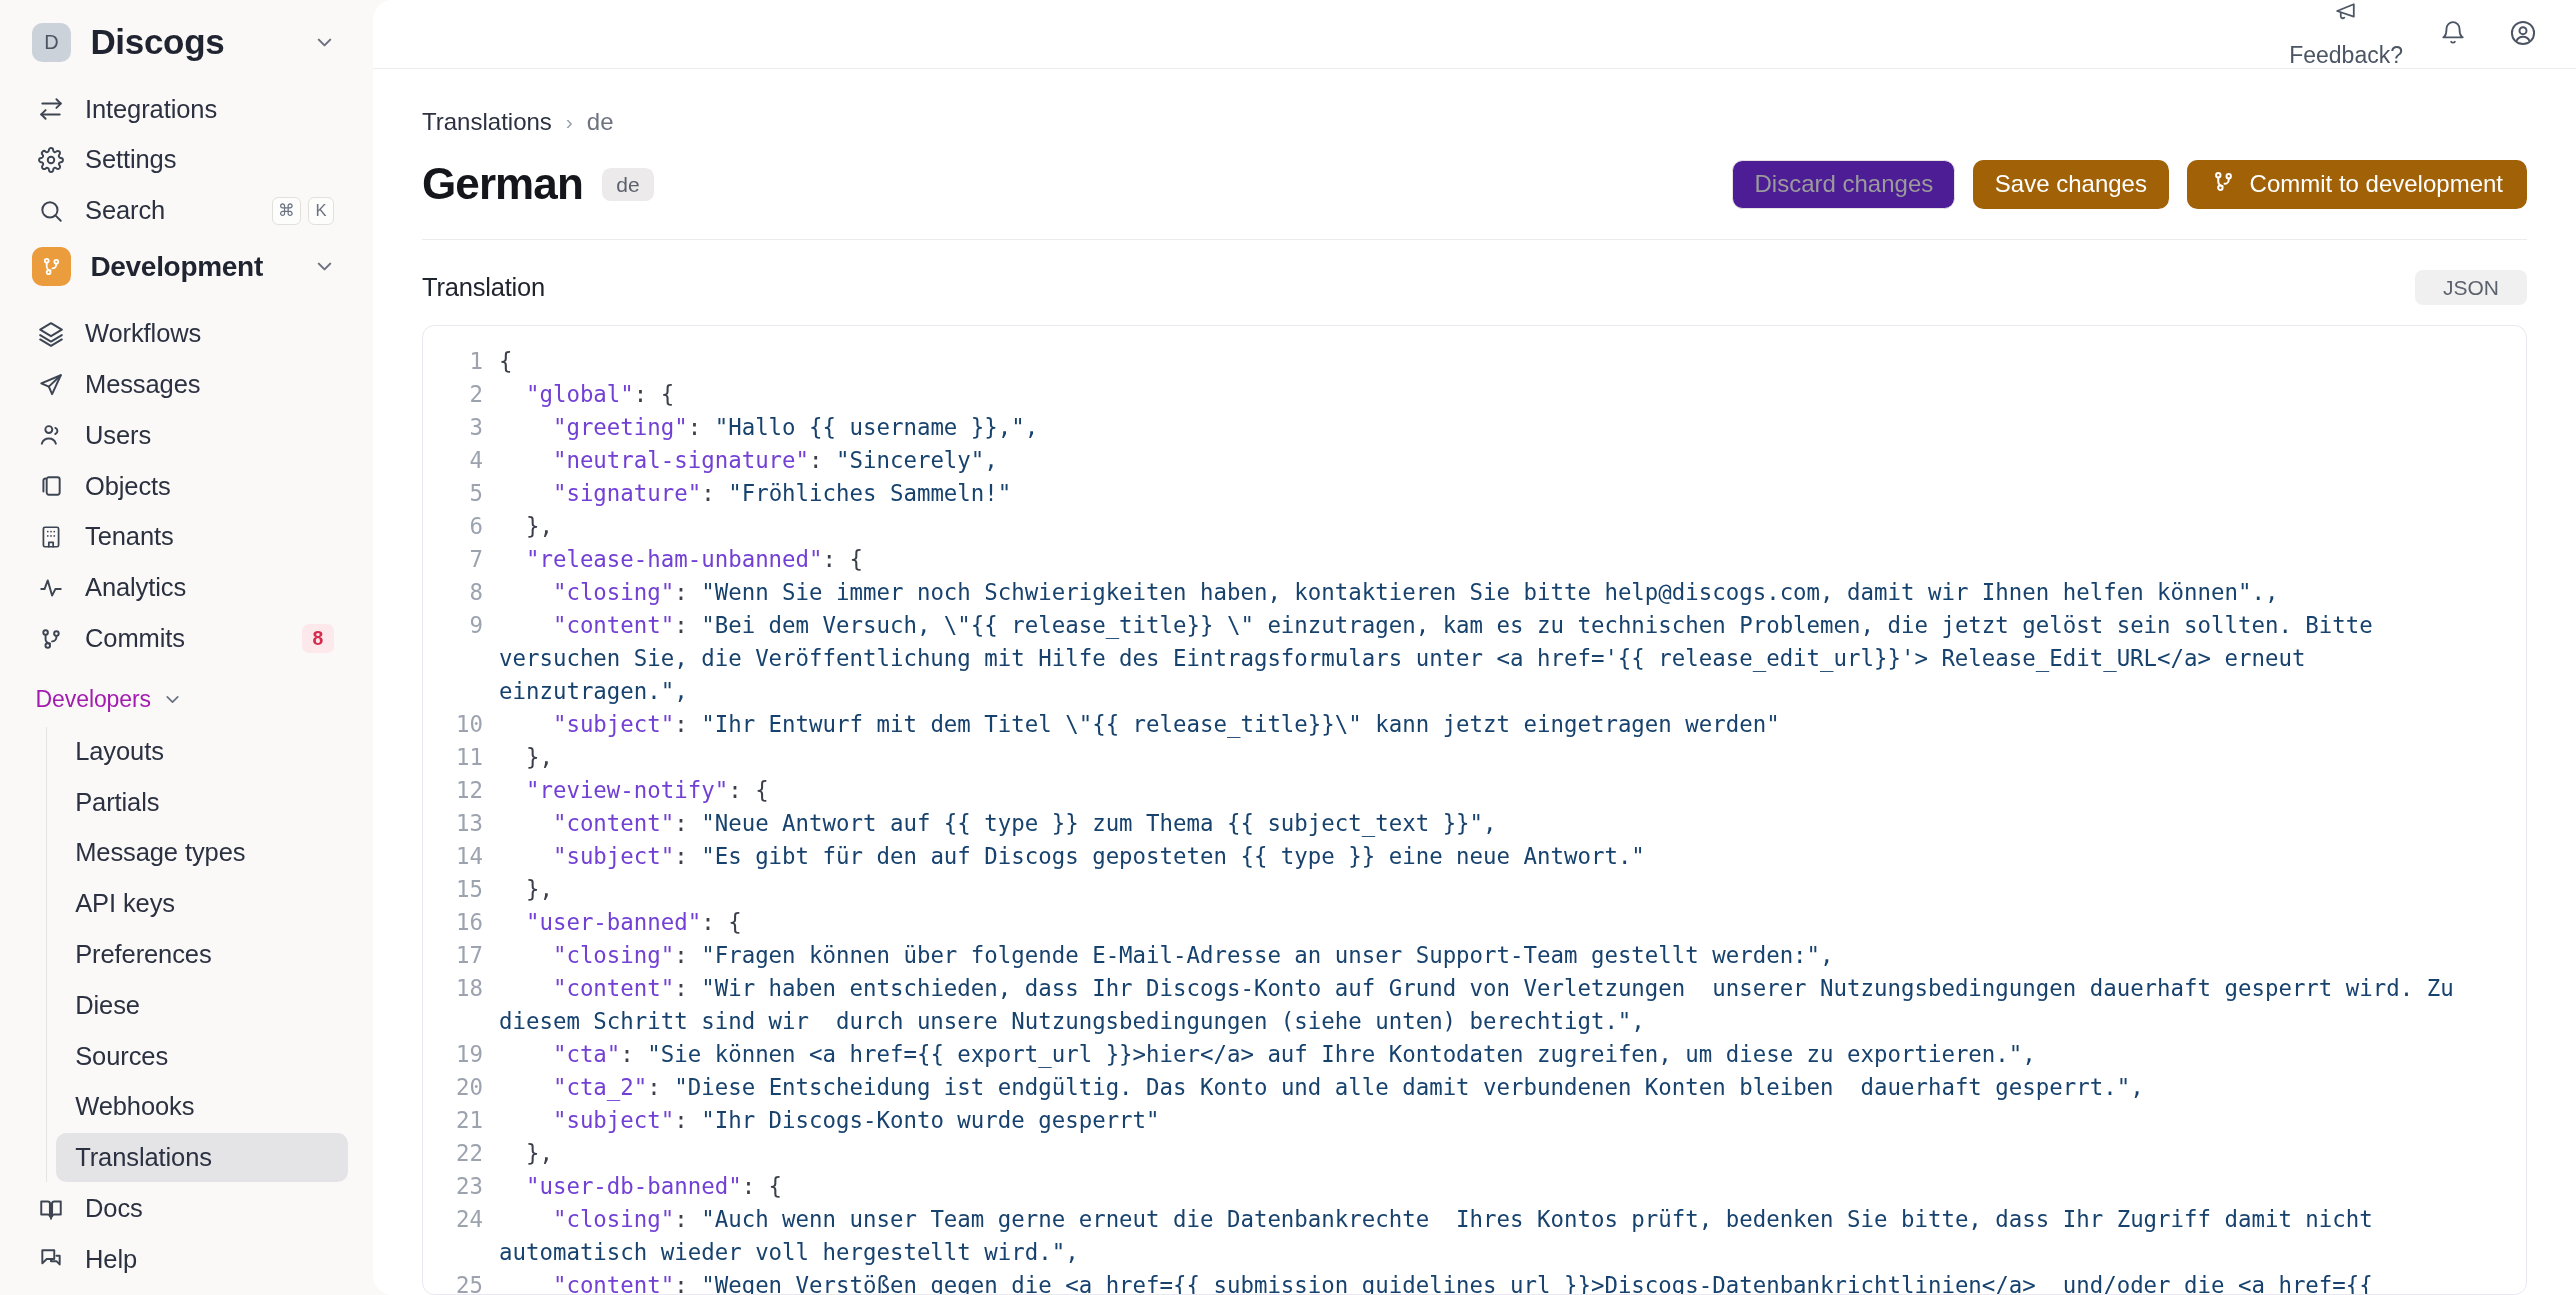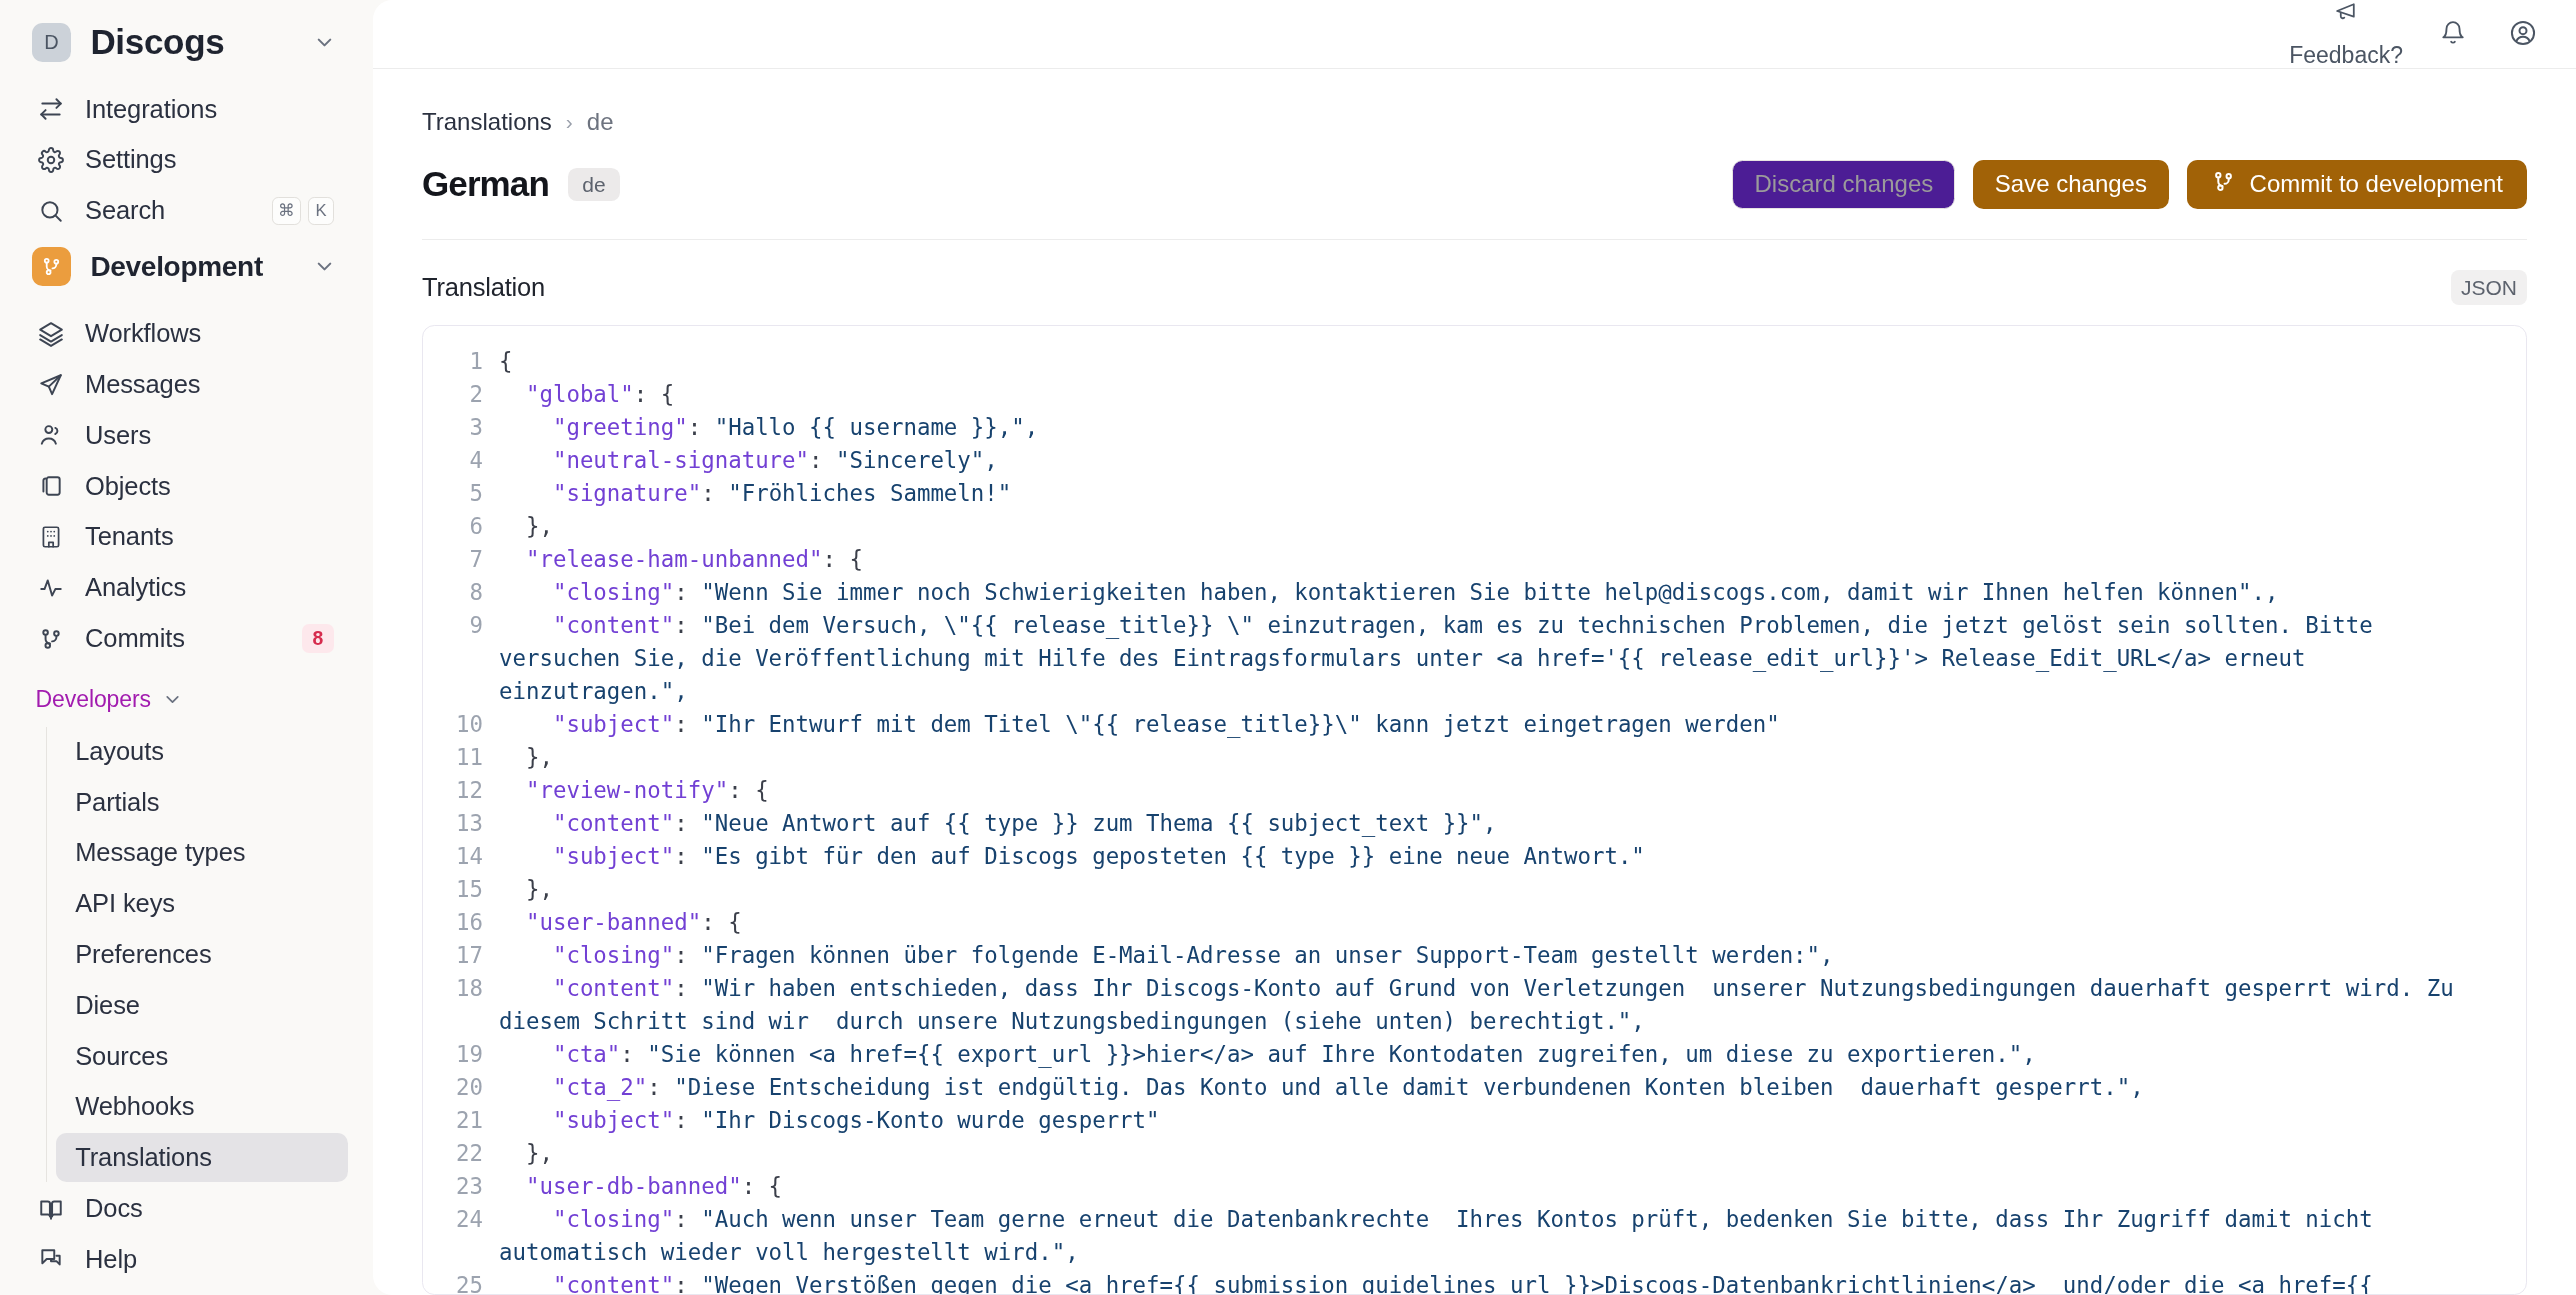--- a/index.html
+++ b/index.html
@@ -194,21 +194,21 @@
   .breadcrumb .sep { color: #9aa0ab; font-size: 21px; }
   .breadcrumb .crumb-cur { color: #6d737f; }
 
   .title-row {
     display: flex;
     align-items: center;
     margin-top: 19.4px;
     min-height: 58px;
   }
   .page-title {
-    font-size: 35px;
+    font-size: 44px;
     font-weight: 700;
     color: #14161c;
     letter-spacing: -0.9px;
   }
   .locale-pill {
     margin-left: 19.4px;
     background: #eceaea;
     color: #5c626d;
     font-size: 21px;
     border-radius: 8.8px;
@@ -251,21 +251,21 @@
     margin-top: 30px;
     margin-bottom: 19.4px;
   }
   .panel-title { font-size: 25.5px; color: #20242d; letter-spacing: -0.2px; }
   .json-pill {
     margin-left: auto;
     background: #f1f0f0;
     color: #5c626d;
     font-size: 21px;
     border-radius: 8px;
-    padding: 7px 10px;
+    padding: 7px 28px;
     line-height: 1;
     cursor: pointer;
   }
 
   .editor {
     border: 0.9px solid #e9e7f0;
     border-radius: 12.3px;
     background: #ffffff;
     flex: 1 1 auto;
     overflow: hidden;

